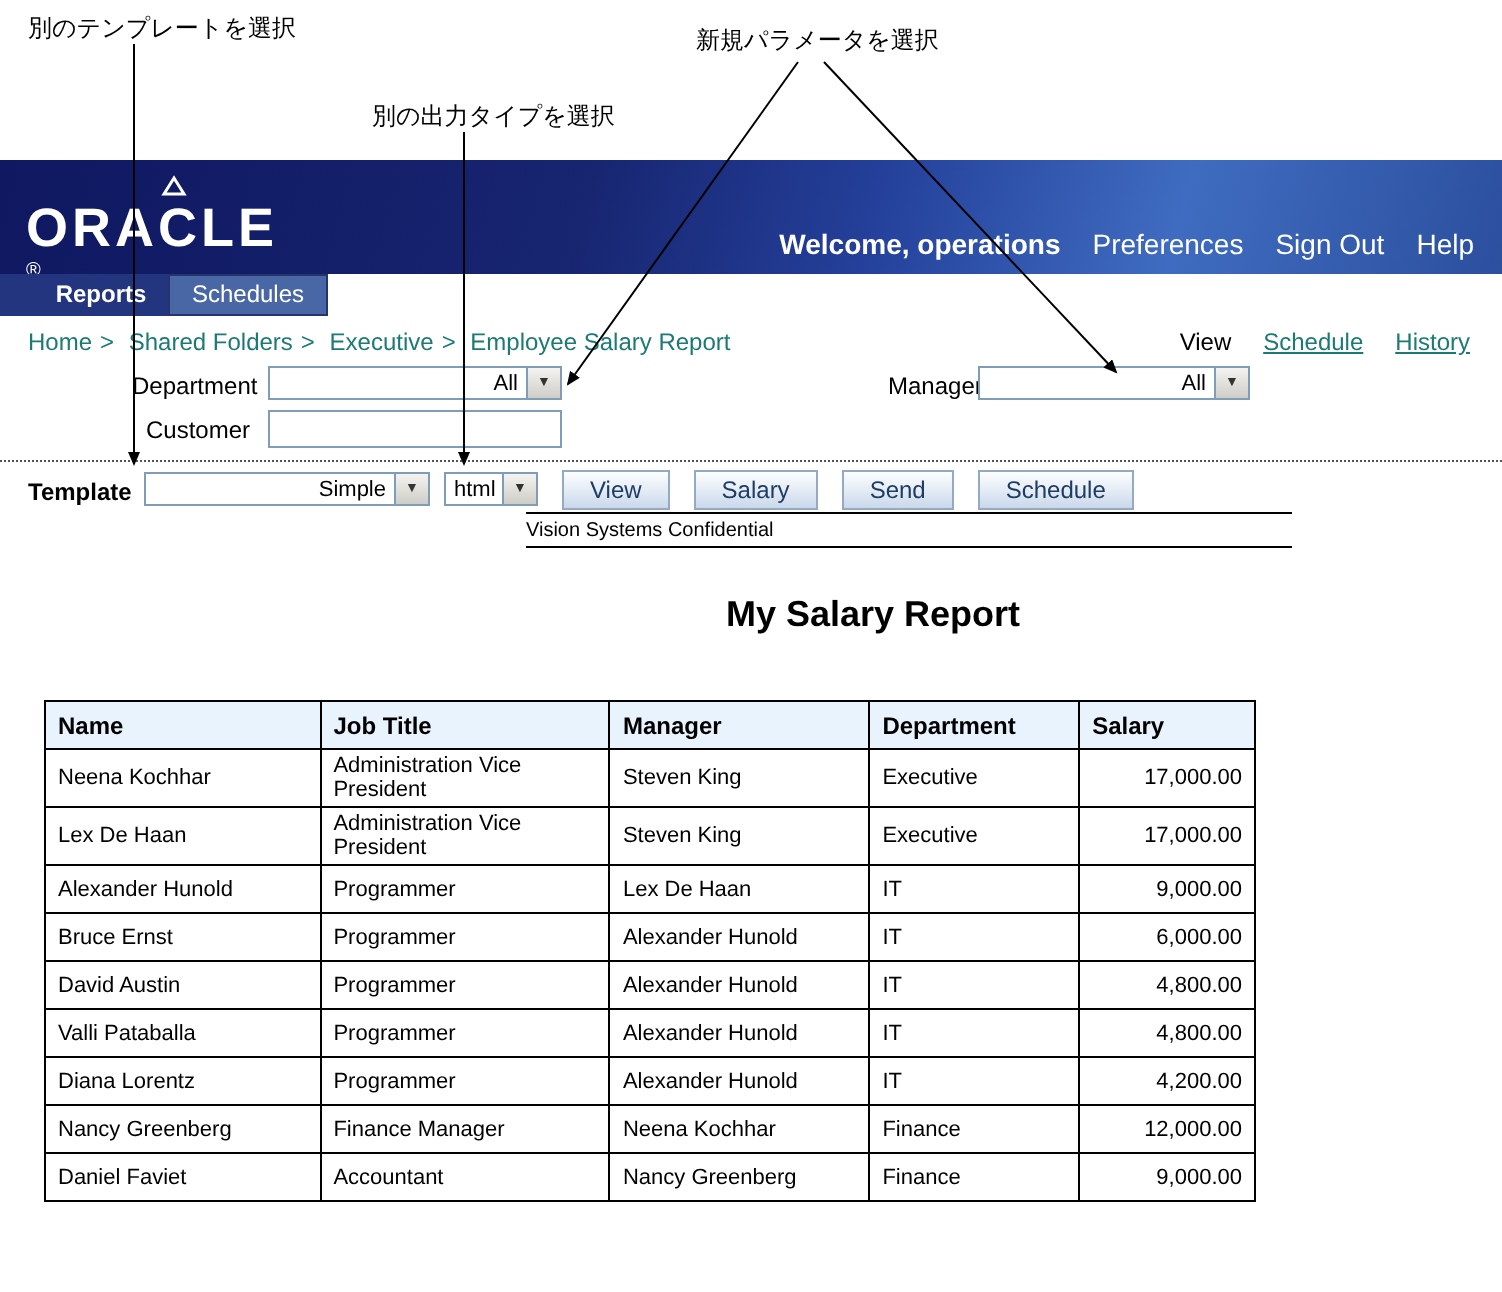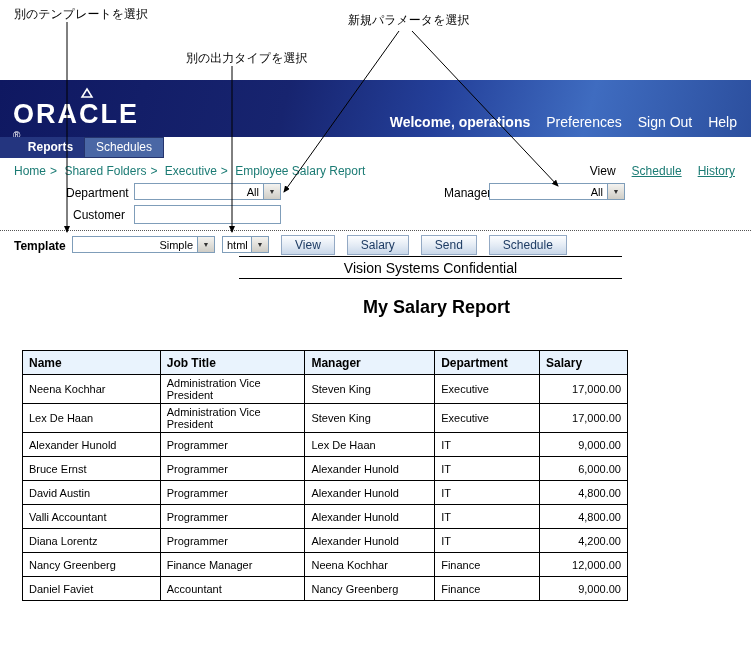--- a/index.html
+++ b/index.html
@@ -55,22 +55,22 @@
   .dotted{position:absolute;left:0;top:230px;width:751px;border-top:1px dotted #555;}
 
   
   .tpl-label{position:absolute;left:14px;top:239px;font-size:12px;font-weight:bold;}
   .btnrow{position:absolute;left:281px;top:235px;display:flex;gap:12px;}
   .btn{background:linear-gradient(#fdfeff,#e2eaf4 55%,#c9d8ea);border:1px solid #93a9c4;
        color:var(--button-text,#1e3c64);font-size:12px;height:20px;padding:0 13px;
        font-family:inherit;cursor:pointer;}
 
   
-  .confbox{position:absolute;left:239px;top:256px;width:383px;border-top:1px solid #000;
-           border-bottom:1px solid #000;text-align:center;font-size:14px;padding:3px 0 2px;}
+  .confbox{position:absolute;left:263px;top:256px;width:383px;border-top:1px solid #000;
+           border-bottom:1px solid #000;font-size:10px;padding:3px 0 2px;}
   .rtitle{position:absolute;left:245px;top:297px;width:383px;text-align:center;
           font-size:18px;font-weight:bold;}
   table.rpt{position:absolute;left:22px;top:350px;width:606px;border-collapse:collapse;}
   .rpt th,.rpt td{border:1px solid #000;font-size:11px;padding:2px 6px;text-align:left;}
   .rpt th{background:var(--table-header-bg,#e9f3fd);font-size:12px;font-weight:bold;height:19px;}
   .rpt td{height:19px;}
   .rpt td.num,.rpt th.num{text-align:right;}
 </style>
 </head>
 <body>
@@ -210,21 +210,21 @@
           <td class="num">6,000.00</td>
         </tr>
         <tr>
           <td>David Austin</td>
           <td>Programmer</td>
           <td>Alexander Hunold</td>
           <td>IT</td>
           <td class="num">4,800.00</td>
         </tr>
         <tr>
-          <td>Valli Accountant</td>
+          <td>Valli Pataballa</td>
           <td>Programmer</td>
           <td>Alexander Hunold</td>
           <td>IT</td>
           <td class="num">4,800.00</td>
         </tr>
         <tr>
           <td>Diana Lorentz</td>
           <td>Programmer</td>
           <td>Alexander Hunold</td>
           <td>IT</td>

